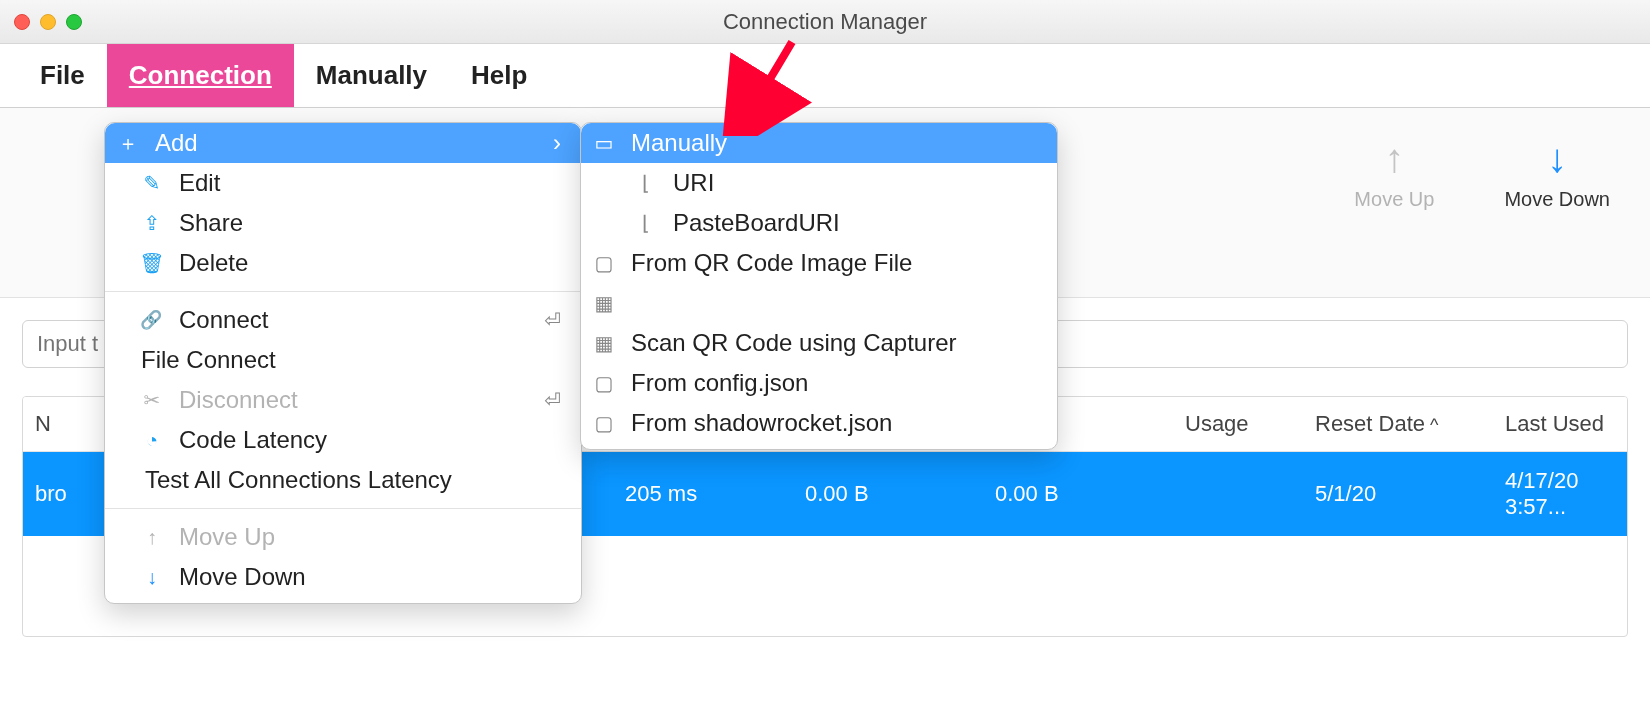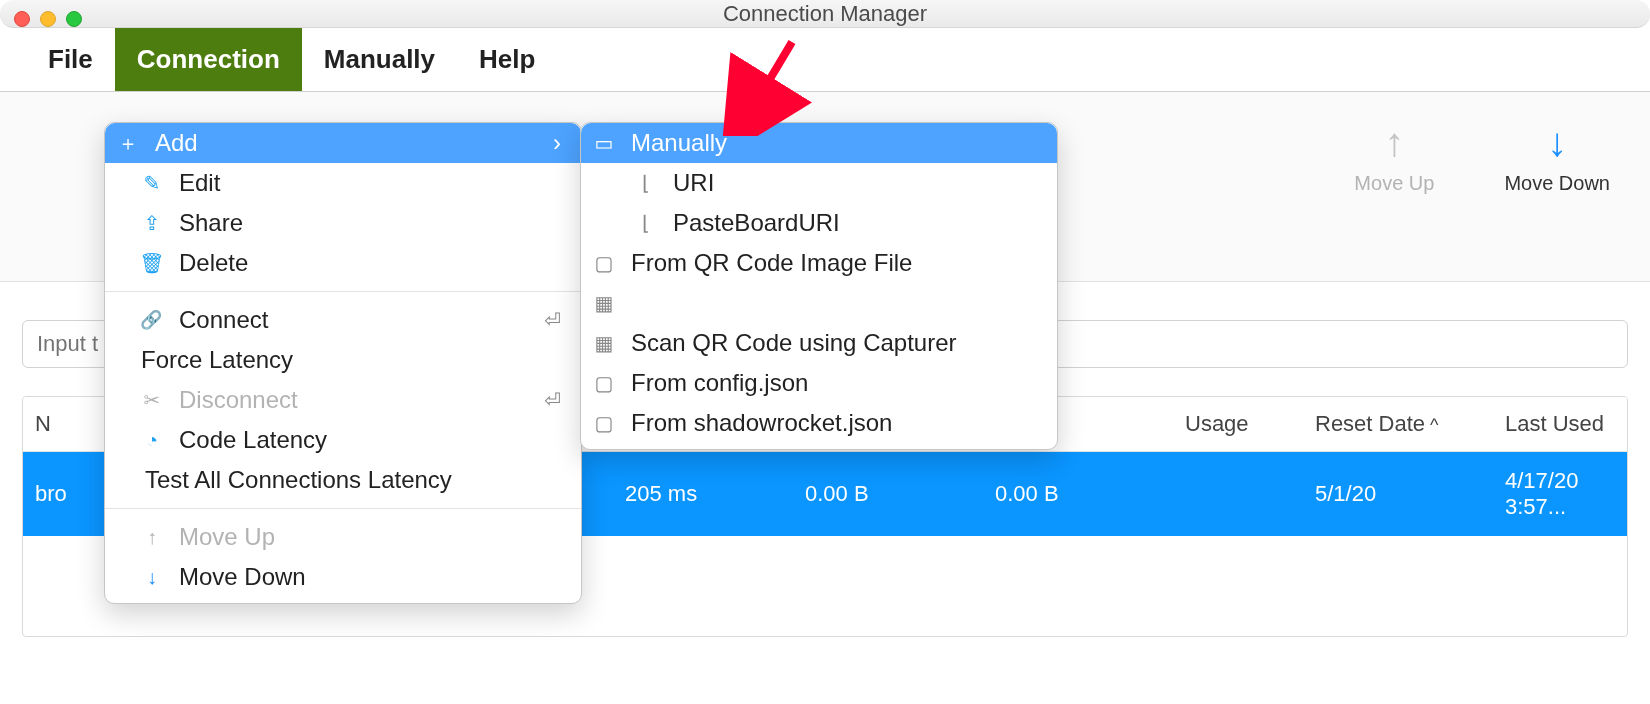--- a/index.html
+++ b/index.html
@@ -1,42 +1,41 @@
 <!DOCTYPE html>
 <html><head>
 <meta charset="utf-8">
 <style>
   * { box-sizing: border-box; margin: 0; padding: 0; font-family: -apple-system, "Helvetica Neue", Arial, sans-serif; }
   html, body { width: 1650px; height: 704px; background: #fff; overflow: hidden; }
 
   
   .titlebar {
-    height: 28px;
+    height: 44px;
     background: linear-gradient(#f6f6f6, #e9e9e9);
     border-bottom: 1px solid #d6d6d6;
-    display: flex; align-items: flex-end;
+    display: flex; align-items: center;
     position: relative;
-    border-radius: 15px;
   }
   .traffic-lights { display:flex; gap:10px; margin-left:14px; }
   .dot { width:16px; height:16px; border-radius:50%; }
   .dot.red { background:#ff5f57; border:1px solid #e1463e; }
   .dot.yellow { background:#ffbd2e; border:1px solid #e0a429; }
   .dot.green { background:#28c840; border:1px solid #1fa532; }
   .title { position:absolute; left:0; right:0; text-align:center; font-size:22px; color:#4a4a4a; font-weight:500; }
 
   
   .menubar {
-    height:64px; display:flex; align-items:center; padding-left:26px;
+    height:64px; display:flex; align-items:center; padding-left:18px;
     border-bottom:1px solid #d0d0d0;
     font-size:26px; font-weight:600; color:#222;
     background:#fff;
   }
   .menu-item { padding:0 22px; height:100%; display:flex; align-items:center; cursor:default; }
-  .menu-item.active { background:#4d7c0f; color:#fff; }
+  .menu-item.active { background:#ec4899; color:#fff;text-decoration:underline; }
 
   
   .toolbar-area { height:190px; background:#fafafa; border-bottom:1px solid #e2e2e2; position:relative; }
 
   
   .tool-buttons { position:absolute; right:40px; top:30px; display:flex; gap:70px; }
   .tool-btn { display:flex; flex-direction:column; align-items:center; font-size:20px; color:#333; }
   .tool-btn.disabled .arrow { color:#c4c4c4; }
   .tool-btn.disabled .lbl { color:#b3b3b3; }
   .arrow { font-size:40px; line-height:1; margin-bottom:10px; }
@@ -189,21 +188,21 @@
     <span class="ico trash">🗑</span>
     <span>Delete</span>
   </div>
   <div class="dd-sep"></div>
   <div class="dd-row indent">
     <span class="ico link">🔗</span>
     <span>Connect</span>
     <span class="shortcut">⏎</span>
   </div>
   <div class="dd-row" style="padding-left:36px">
-    <span>Force Latency</span>
+    <span>File Connect</span>
   </div>
   <div class="dd-row indent disabled">
     <span class="ico gray">✂</span>
     <span>Disconnect</span>
     <span class="shortcut">⏎</span>
   </div>
   <div class="dd-row indent">
     <span class="ico gauge">◔</span>
     <span>Code Latency</span>
   </div>

